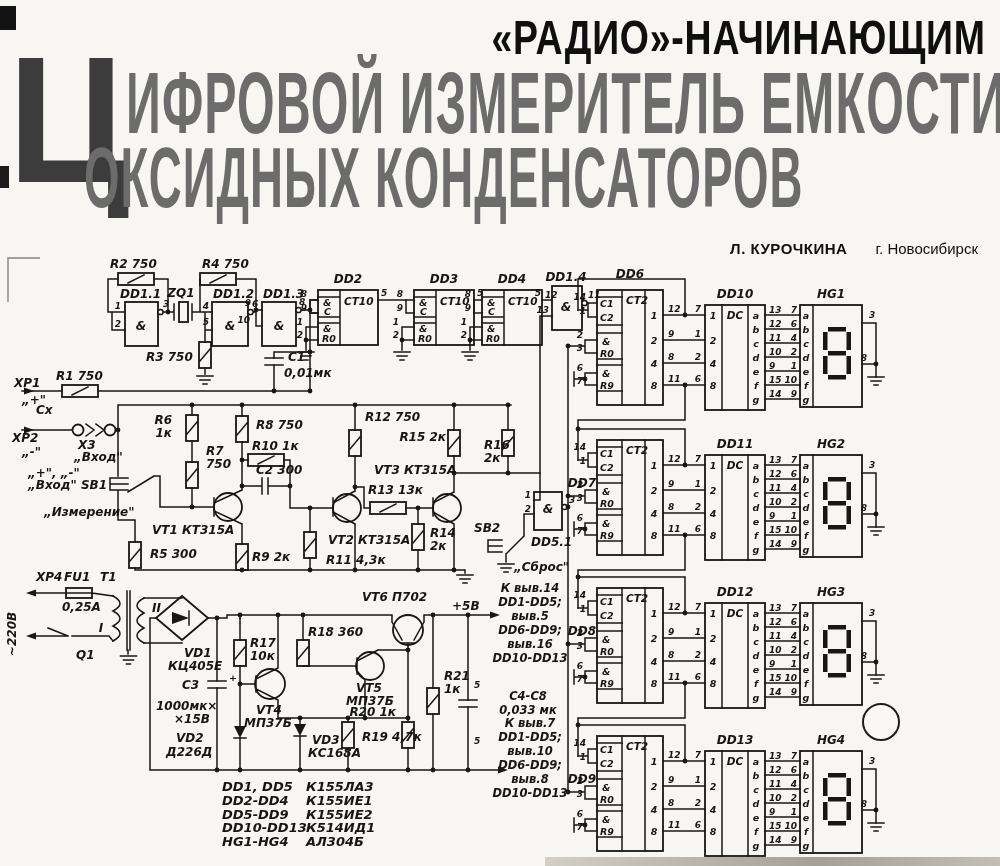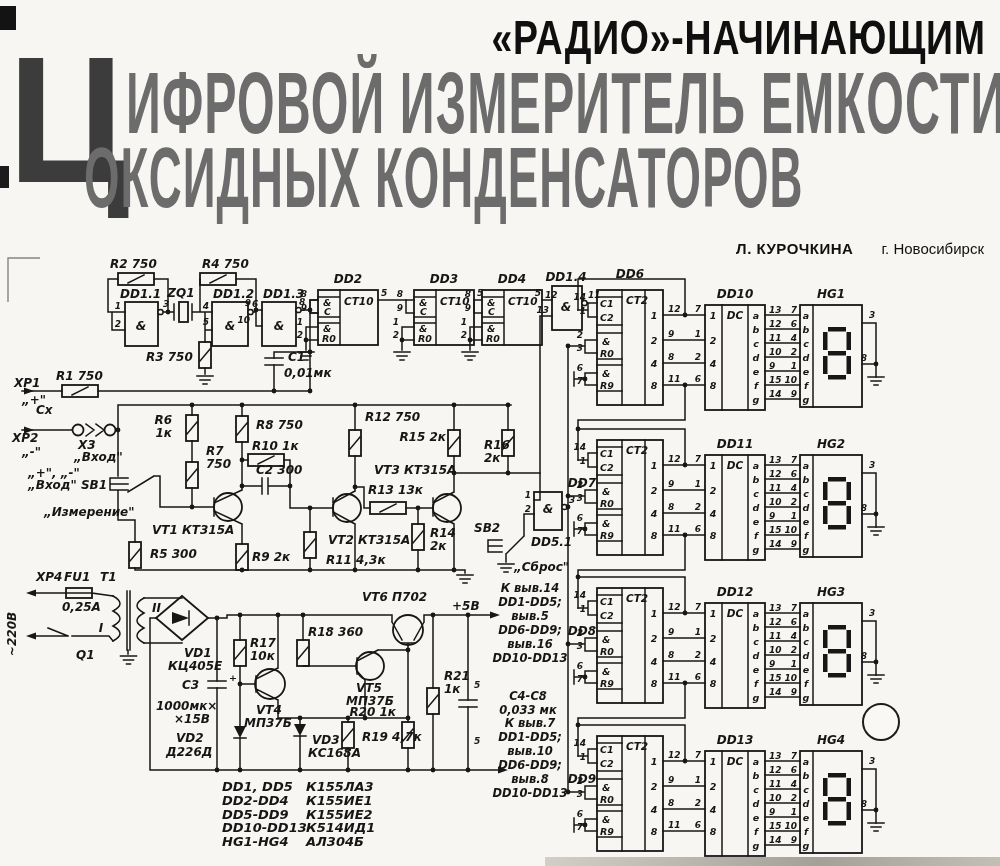--- a/index.html
+++ b/index.html
@@ -6,21 +6,21 @@
   .page{position:relative;width:1000px;height:866px;background:#f7f6f2;overflow:hidden;
         font-family:"Liberation Sans",sans-serif;}
   .rubric{position:absolute;top:10px;right:14px;font-size:48px;font-weight:bold;color:#0f0f0f;
           white-space:nowrap;transform:scaleX(.78);transform-origin:100% 0;letter-spacing:1px;}
   .big-init{position:absolute;left:8px;top:30px;font-size:196px;line-height:1;font-weight:bold;
             color:#3c3c3c;transform:scaleX(.85) scaleY(.92);transform-origin:0 0;}
   .t1{position:absolute;left:126px;top:52px;font-size:88px;font-weight:bold;color:#6c6c6c;
       white-space:nowrap;transform:scaleX(.55);transform-origin:0 0;letter-spacing:2px;}
   .t2{position:absolute;left:84px;top:128px;font-size:86px;font-weight:bold;color:#6c6c6c;
       white-space:nowrap;transform:scaleX(.53);transform-origin:0 0;letter-spacing:2px;}
-  .author{position:absolute;top:240px;right:16px;font-size:15px;color:#101010;white-space:nowrap;margin-left:29px;}
+  .author{position:absolute;top:240px;right:22px;font-size:15px;color:#101010;white-space:nowrap;margin-left:29px;}
   .author b{margin-right:28px;letter-spacing:.5px;}
   .blob1{position:absolute;left:0;top:6px;width:16px;height:24px;background:#131313;}
   .blob2{position:absolute;left:0;top:166px;width:9px;height:22px;background:#1b1b1b;}
   .smudge{position:absolute;left:545px;top:857px;width:455px;height:9px;opacity:.8;
           background:linear-gradient(90deg,#c9c5bc,#8f8b82 60%,#b5b1a8);}
   svg.schem{position:absolute;left:0;top:250px;}
   .w{fill:none;stroke:#171717;stroke-width:1.5;stroke-linecap:square;stroke-linejoin:miter;}
   .bx{fill:none;stroke:#171717;stroke-width:1.8;}
   .inv{fill:#f7f6f2;stroke:#171717;stroke-width:1.5;}
   .trc{fill:none;stroke:#171717;stroke-width:1.8;}

